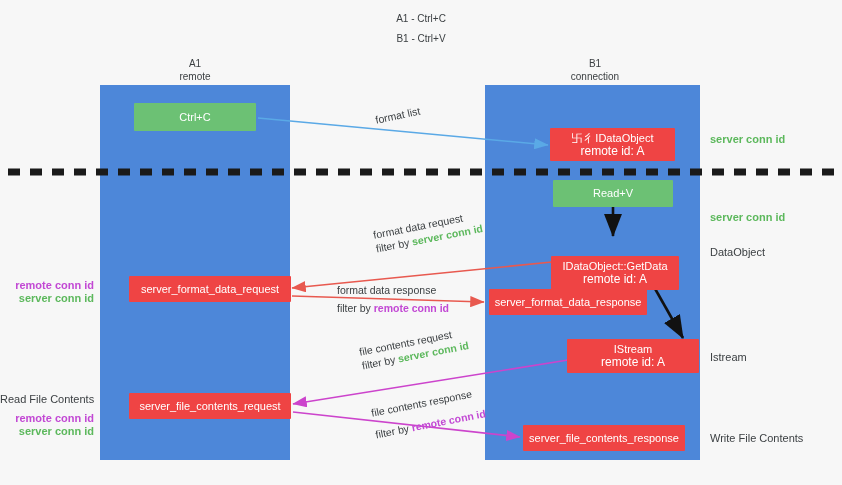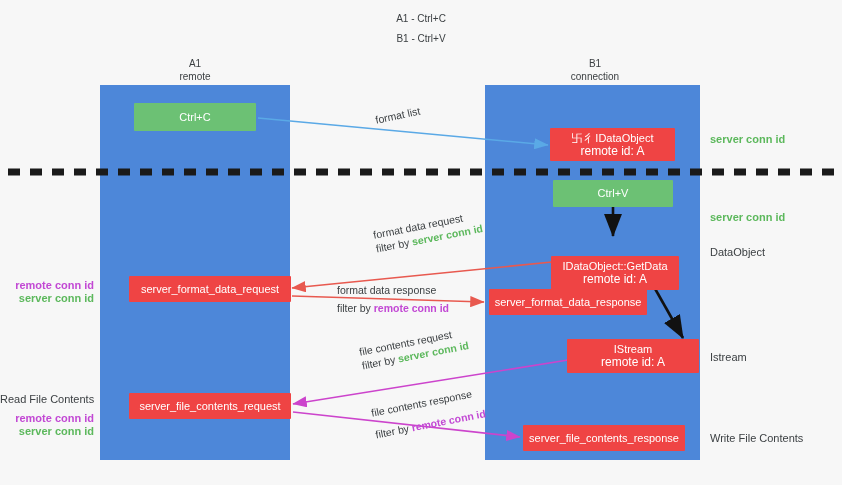--- a/index.html
+++ b/index.html
@@ -96,21 +96,21 @@
   <div class="node green" style="left:134px;top:103px;width:122px;height:28px;">
     <div>Ctrl+C</div>
   </div>
 
   <div class="node orange" style="left:550px;top:128px;width:125px;height:33px;">
     <div>卐 彳IDataObject</div>
     <div class="l2">remote id: A</div>
   </div>
 
   <div class="node green" style="left:553px;top:180px;width:120px;height:27px;">
-    <div>Ctrl+V</div>
+    <div>Read+V</div>
   </div>
 
   <div class="node orange" style="left:551px;top:236px;width:128px;height:34px;margin-top:20px;">
     <div>IDataObject::GetData</div>
     <div class="l2">remote id: A</div>
   </div>
 
   <div class="node orange" style="left:567px;top:339px;width:132px;height:34px;">
     <div>IStream</div>
     <div class="l2">remote id: A</div>

